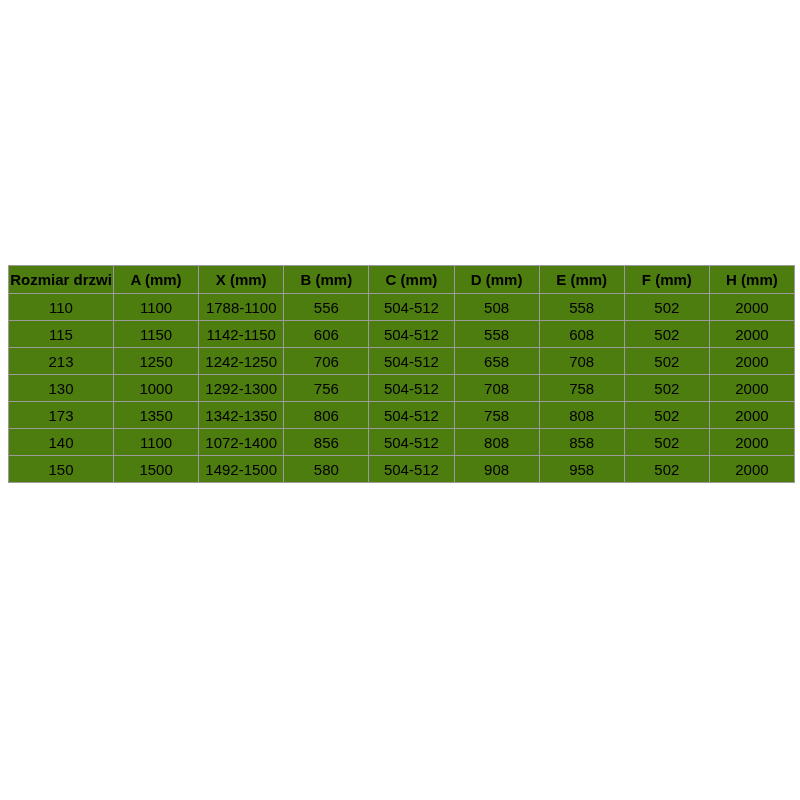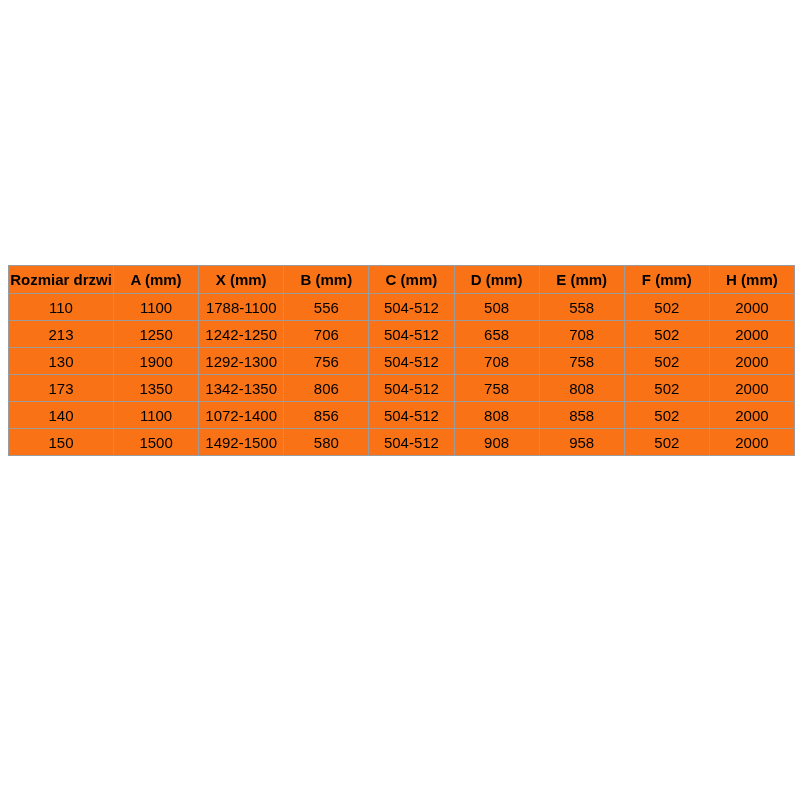--- a/index.html
+++ b/index.html
@@ -13,21 +13,21 @@
   .table-wrap {
     position: absolute;
     left: 8px;
     top: 265px;
     width: 787px;
   }
   table.dims {
     width: 100%;
     border-collapse: collapse;
     table-layout: fixed;
-    background: #f97316;
+    background: #4d7c0f;
     padding-left: 21px;
   }
   table.dims th,
   table.dims td {
     border: 1px solid #9b9b9b;
     text-align: center;
     vertical-align: middle;
     padding: 0;
     color: #000000;
     font-size: 15px;
@@ -78,33 +78,44 @@
           <td>1100</td>
           <td>1788-1100</td>
           <td>556</td>
           <td>504-512</td>
           <td>508</td>
           <td>558</td>
           <td>502</td>
           <td>2000</td>
         </tr>
         <tr>
+          <td>115</td>
+          <td>1150</td>
+          <td>1142-1150</td>
+          <td>606</td>
+          <td>504-512</td>
+          <td>558</td>
+          <td>608</td>
+          <td>502</td>
+          <td>2000</td>
+        </tr>
+        <tr>
           <td>213</td>
           <td>1250</td>
           <td>1242-1250</td>
           <td>706</td>
           <td>504-512</td>
           <td>658</td>
           <td>708</td>
           <td>502</td>
           <td>2000</td>
         </tr>
         <tr>
           <td>130</td>
-          <td>1900</td>
+          <td>1000</td>
           <td>1292-1300</td>
           <td>756</td>
           <td>504-512</td>
           <td>708</td>
           <td>758</td>
           <td>502</td>
           <td>2000</td>
         </tr>
         <tr>
           <td>173</td>

